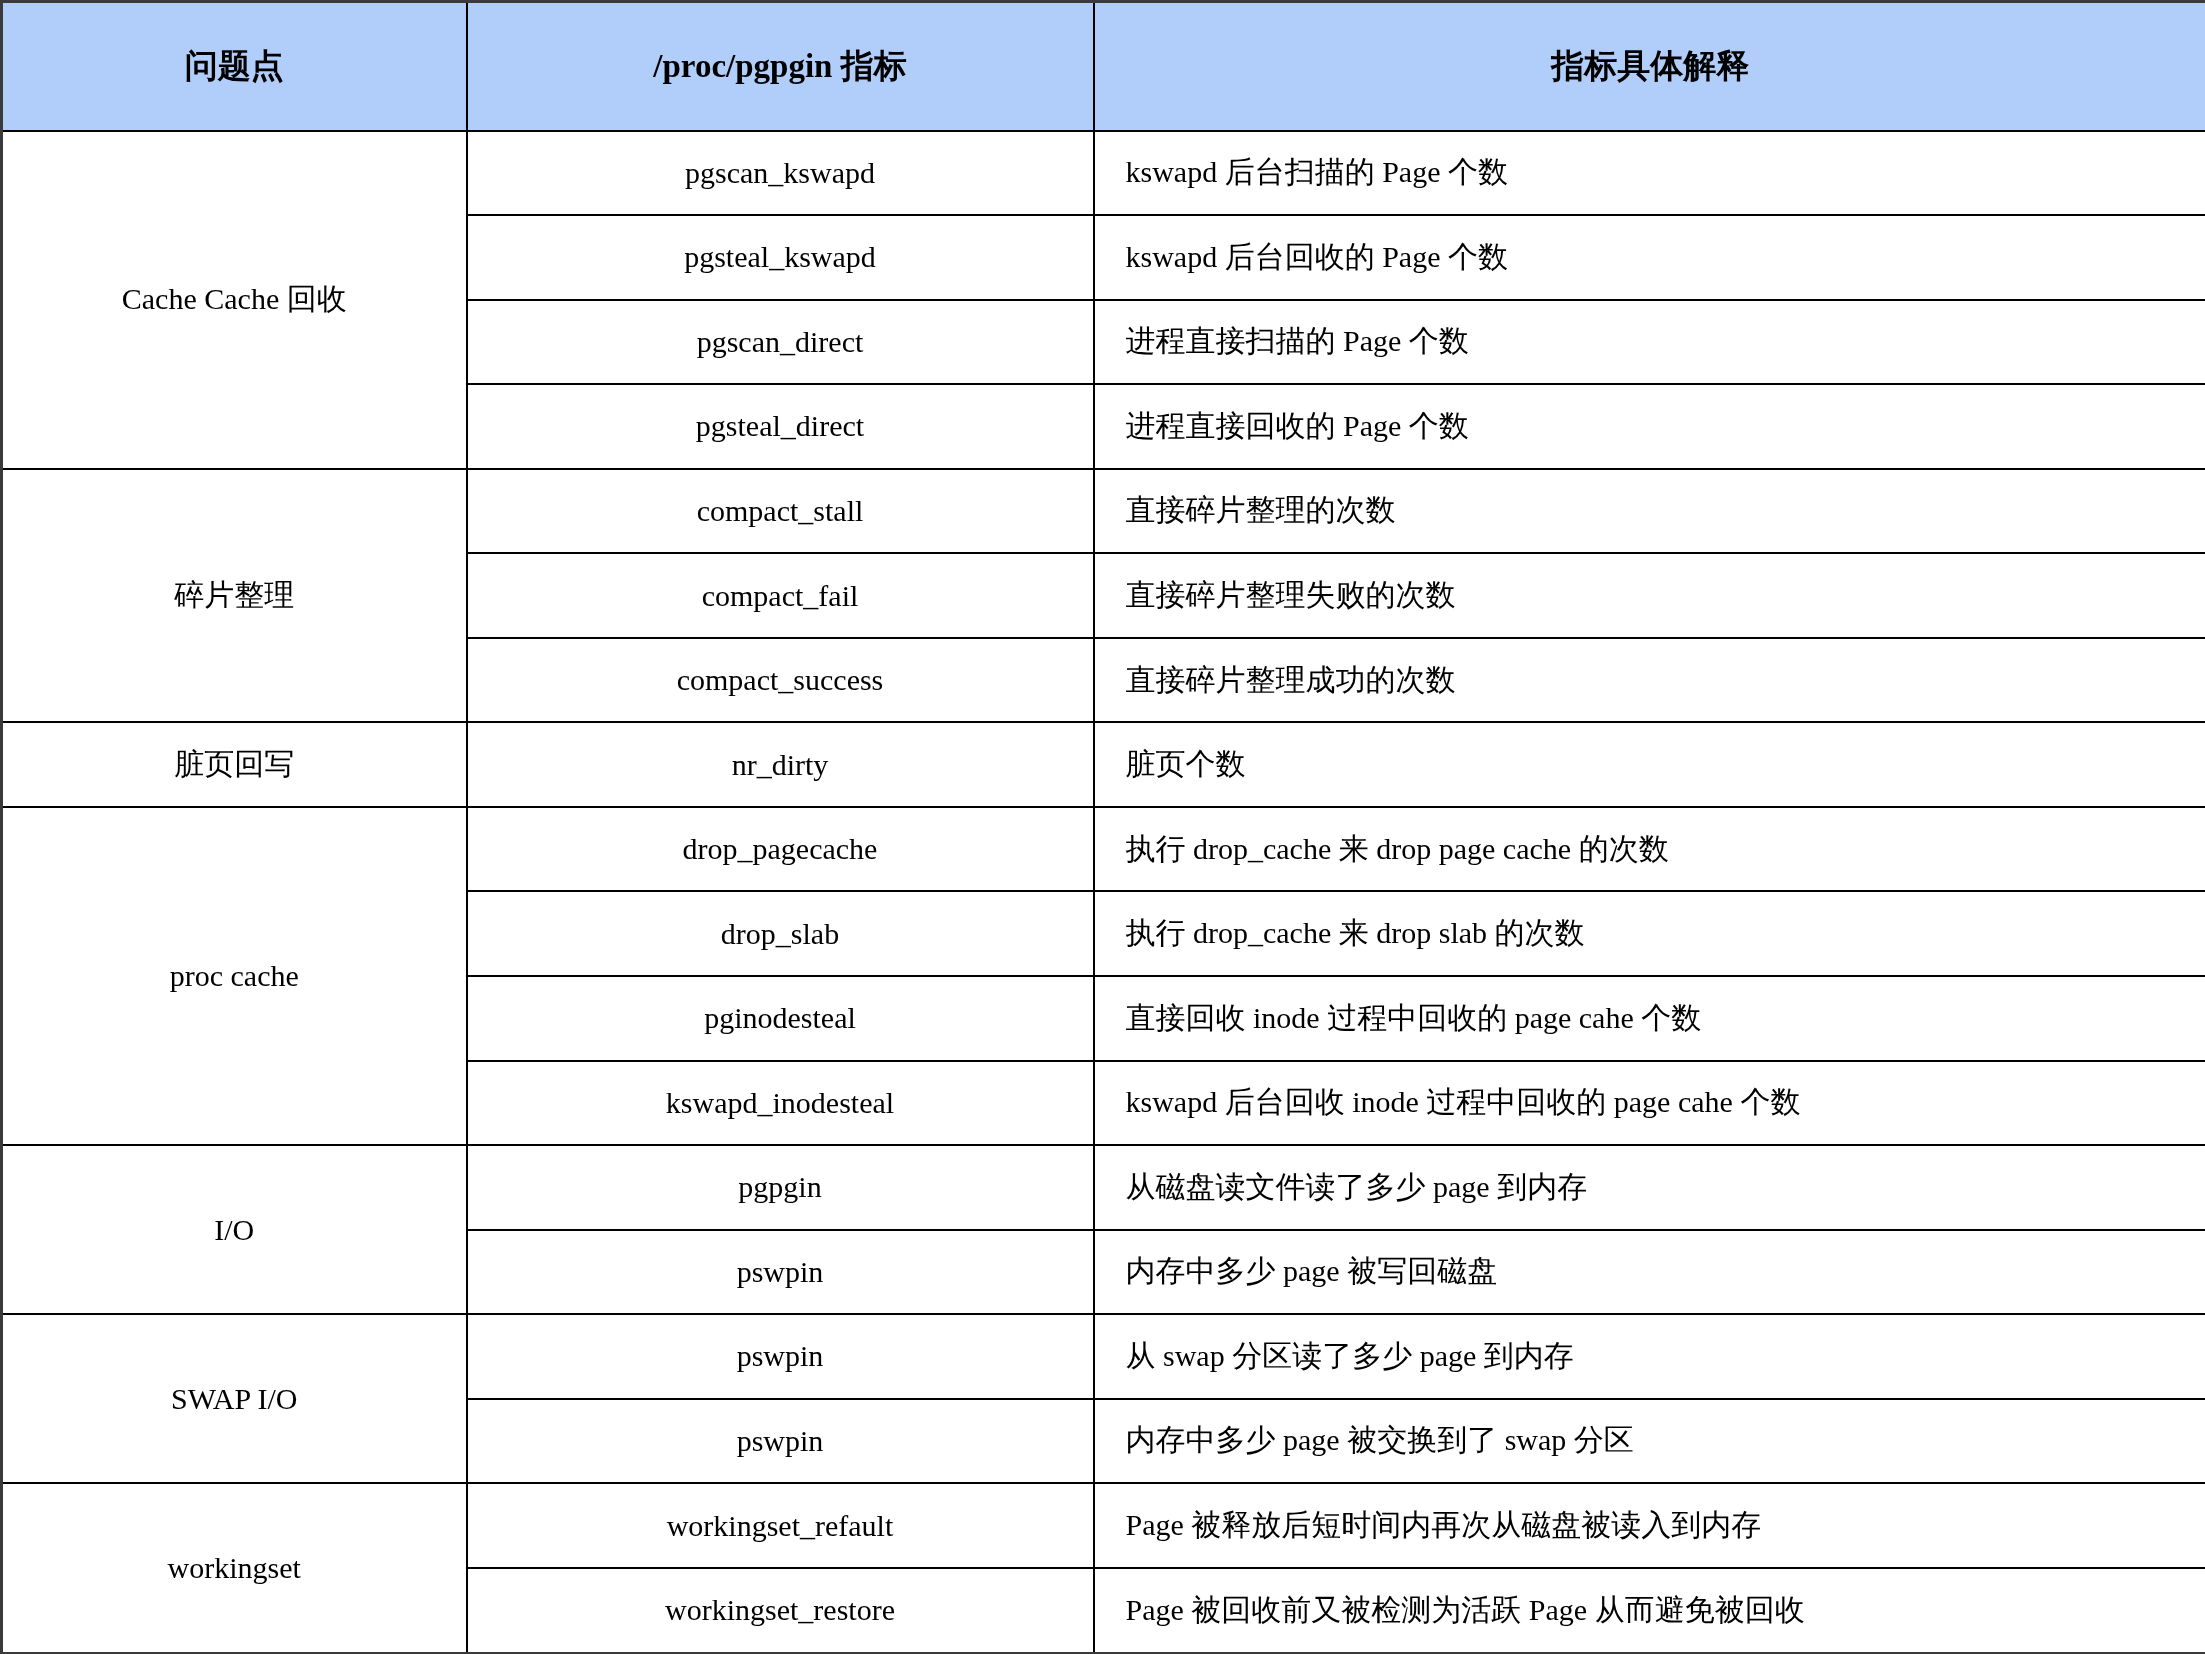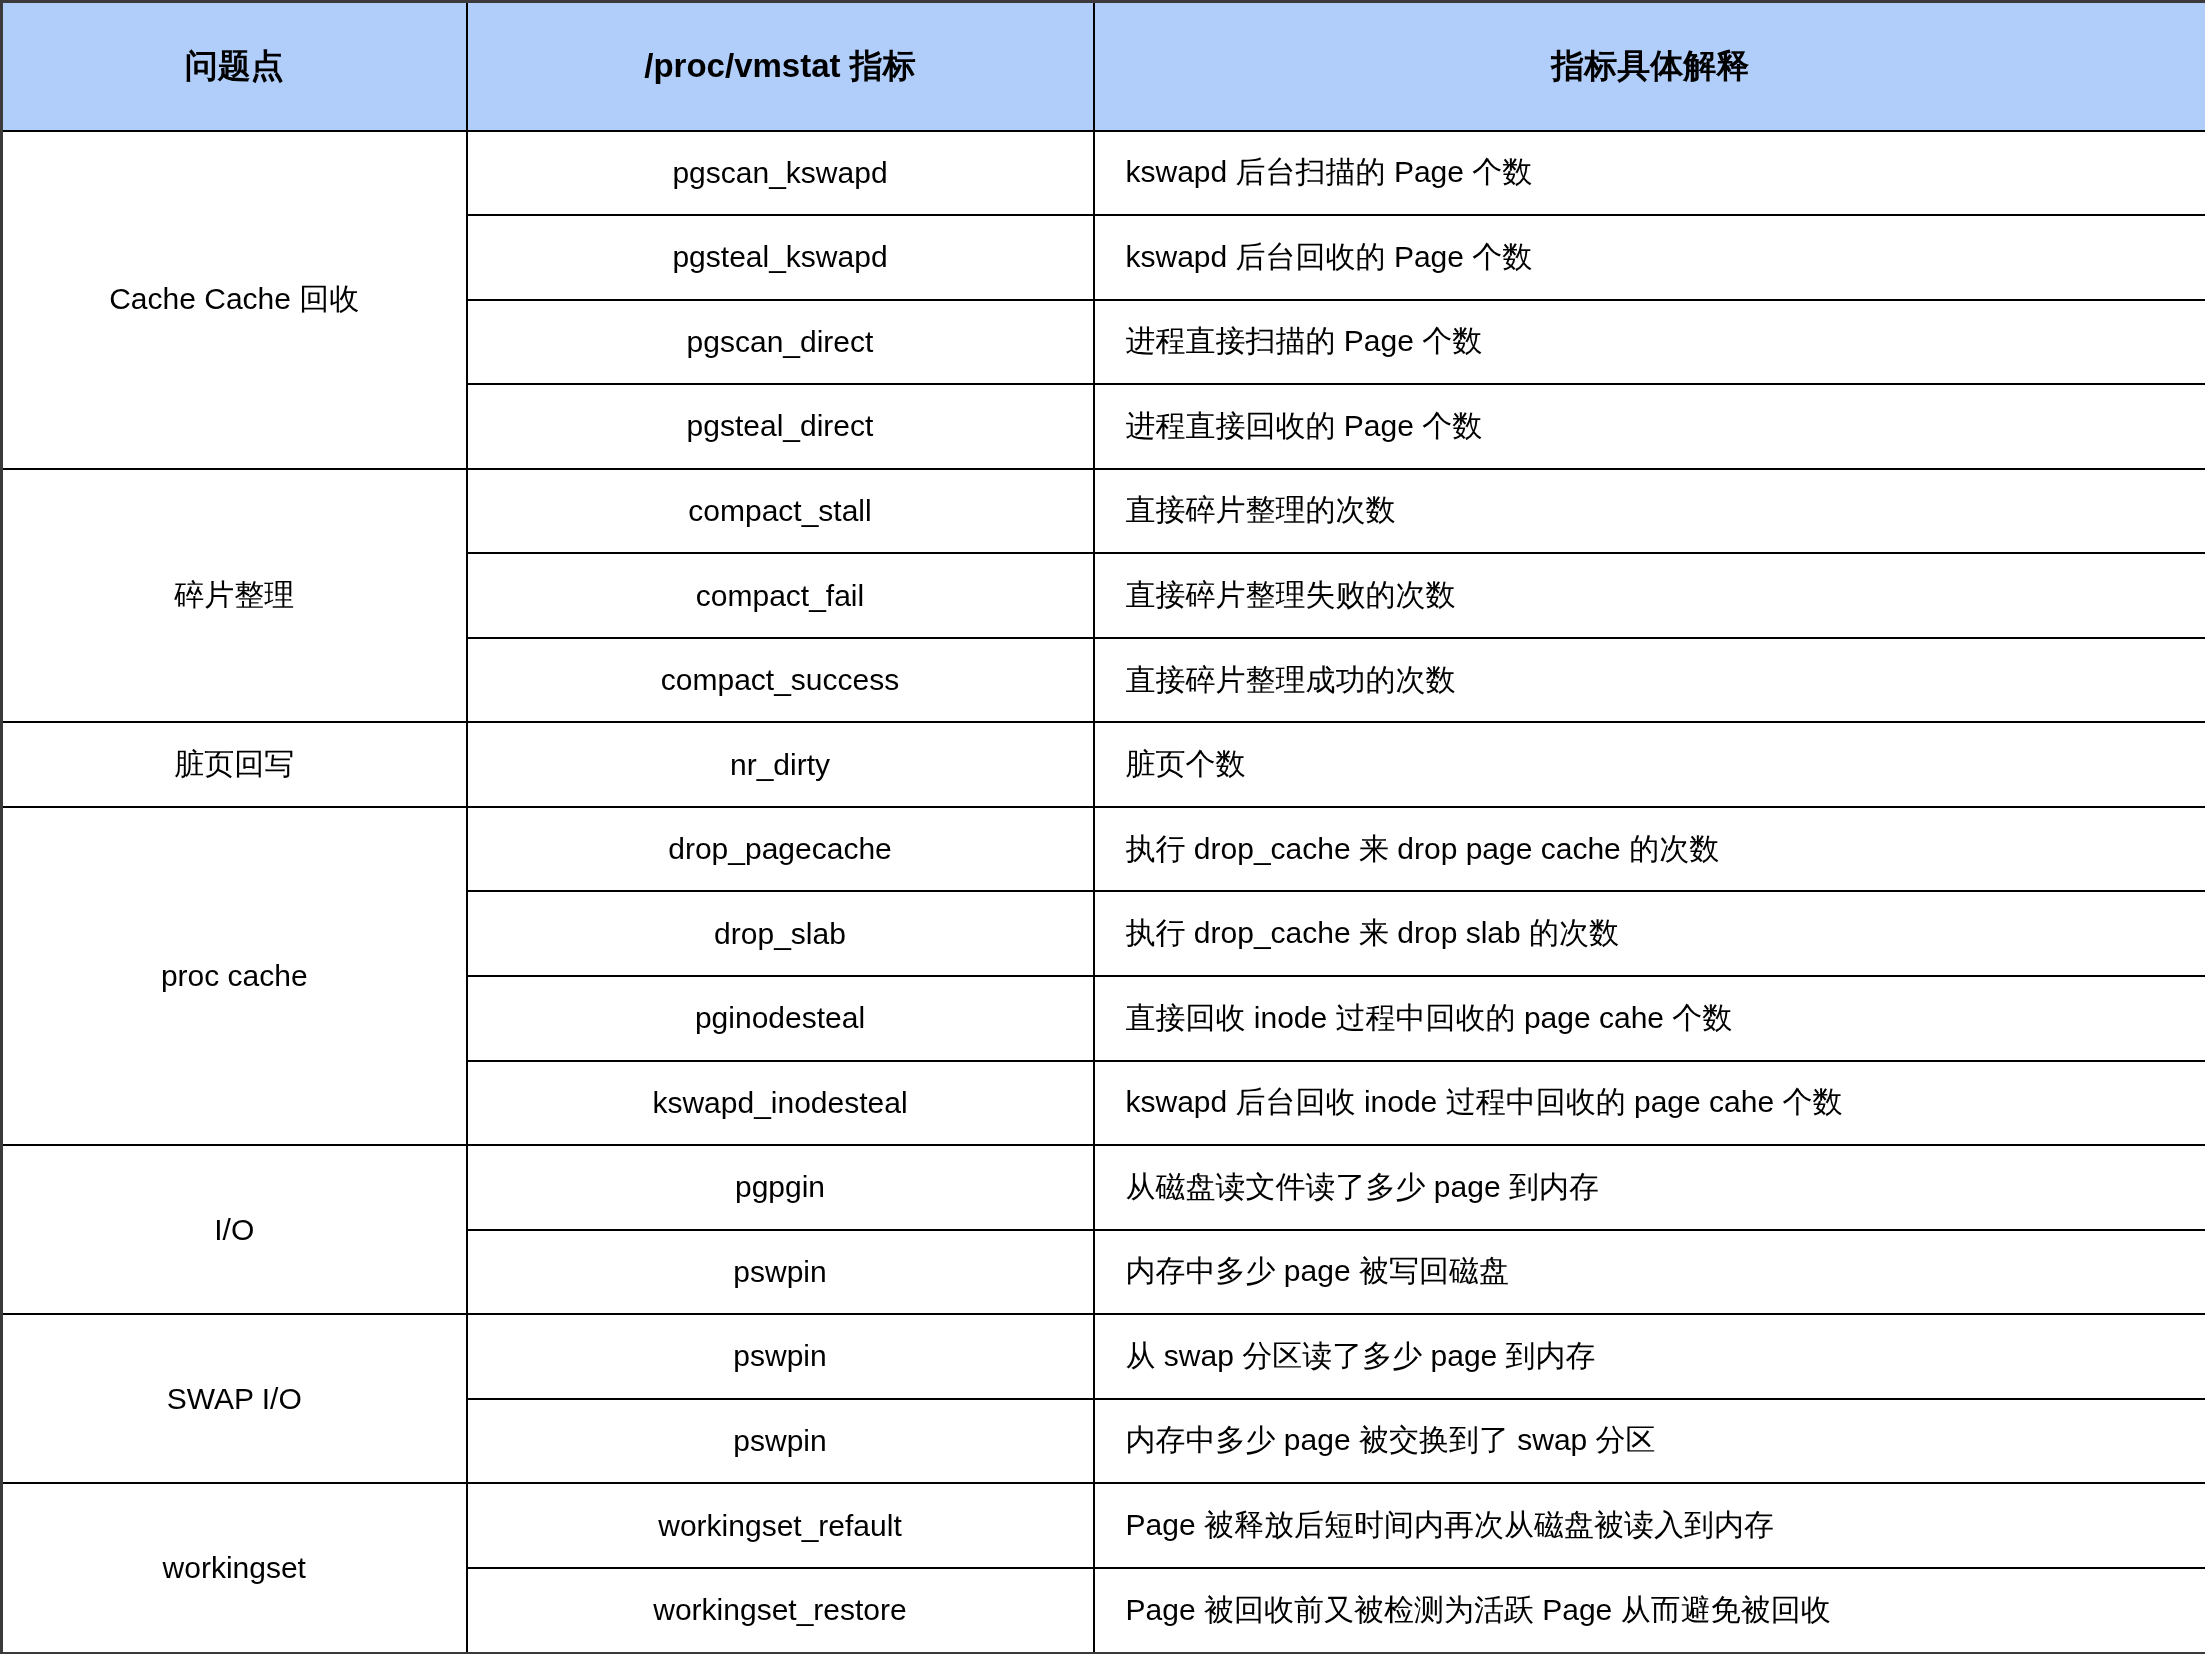--- a/index.html
+++ b/index.html
@@ -7,20 +7,21 @@
     padding: 0;
     background: #ffffff;
     font-family: "Liberation Sans", "DejaVu Sans", sans-serif;
   }
   .page {
     position: relative;
     width: 2205px;
     height: 1655px;
     background: #b91c1c;
     overflow: hidden;
+    font-family: Liberation Serif, serif;
   }
   table.vmstat {
     position: absolute;
     left: 0;
     top: 0;
     width: 2205px;
     height: 1655px;
     border-collapse: collapse;
     table-layout: fixed;
     border: 3.9px solid var(--outer-border, #3a3a3a);
@@ -66,21 +67,21 @@
 <div class="page">
   <table class="vmstat">
     <colgroup>
       <col style="width:465px">
       <col style="width:627px">
       <col style="width:1114px">
     </colgroup>
     <thead>
       <tr>
         <th>问题点</th>
-        <th>/proc/vmstat 指标</th>
+        <th>/proc/pgpgin 指标</th>
         <th>指标具体解释</th>
       </tr>
     </thead>
     <tbody>
         <tr>
           <td class="cat" rowspan="4">Cache Cache 回收</td>
           <td class="metric">pgscan_kswapd</td>
           <td class="explain">kswapd 后台扫描的 Page 个数</td>
         </tr>
         <tr>

